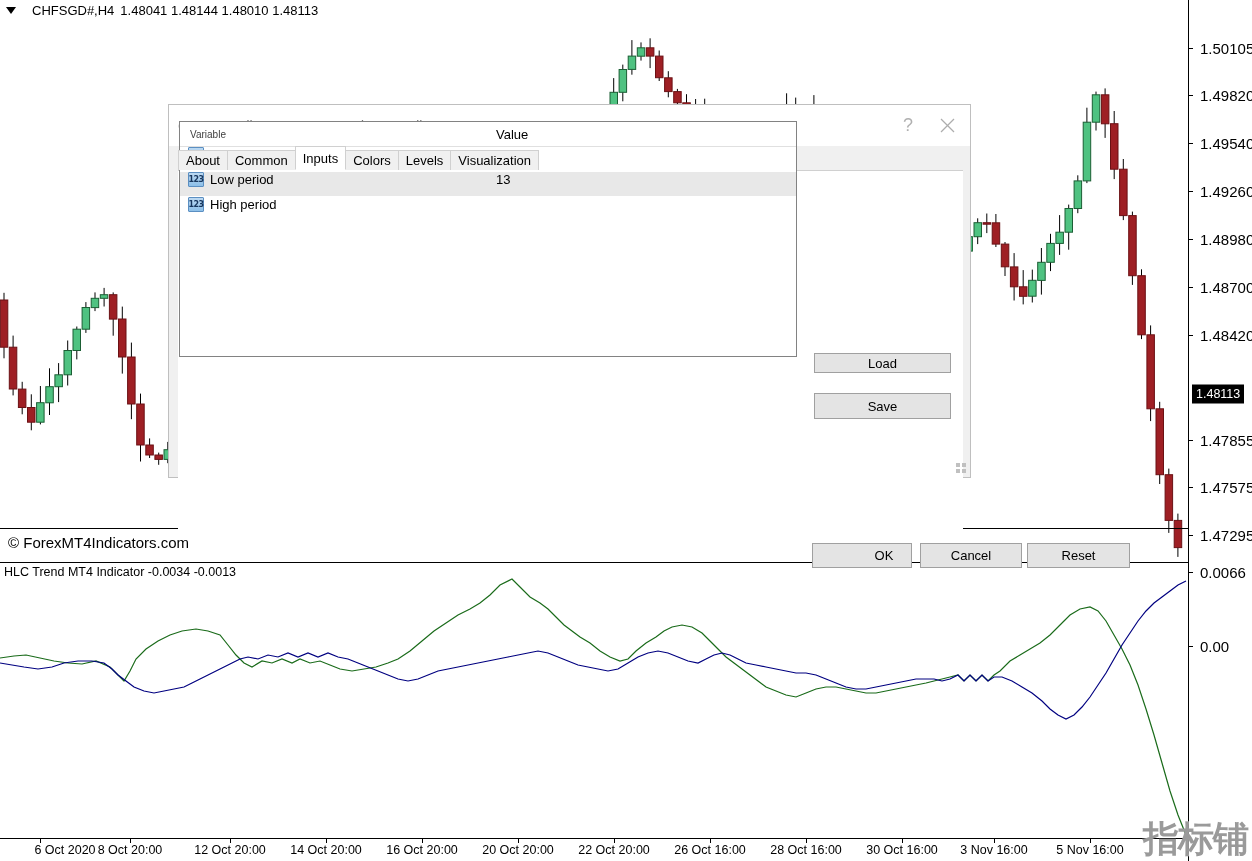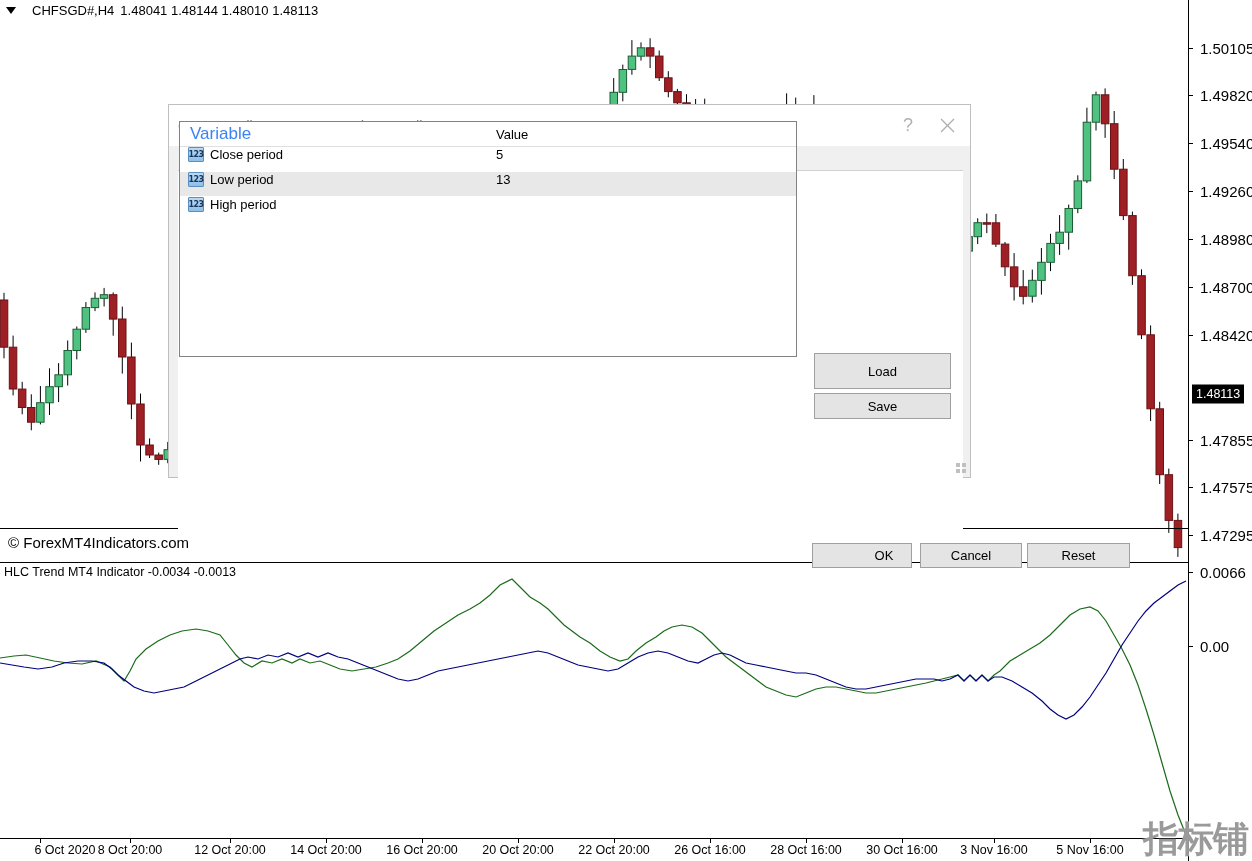--- a/index.html
+++ b/index.html
@@ -181,21 +181,21 @@
     position: absolute; left: 10px; top: 16px;
     width: 618px; height: 236px;
     background: #ffffff;
     border: 1px solid #828282;
   }
   .tbl-head {
     display: flex; height: 25px;
     align-items: center;
     border-bottom: 1px solid #e0e0e0;
   }
-  .tbl-head .col-var { width: 309px; padding-left: 10px; font-size: 17px; color:#3b82f6; }
+  .tbl-head .col-var { width: 309px; padding-left: 10px; font-size: 10px; color:#404040; }
   .tbl-head .col-val { flex: 1; padding-left: 7px; font-size: 13px; color:#000; }
   .tbl-row {
     display: flex; height: 25px; align-items: flex-start;
     border-bottom: 1px solid #ffffff;
   }
   .tbl-row.alt { background: #e8e8e8; }
   .tbl-row .col-var {
     width: 309px; display: flex; align-items: center; gap: 6px;
     padding-left: 8px; font-size: 13px; color: #000;
   }
@@ -213,21 +213,21 @@
 
   
   .btn {
     background: #e4e4e4;
     border: 1px solid #a0a0a0;
     font-size: 13px; color: #000;
     display: flex; align-items: center; justify-content: center;
     cursor: default;
     font-family: "Liberation Sans", sans-serif;
   }
-  #btn-load { position: absolute; left: 645px; top: 248px; width: 137px; height: 36px; text-align: right; }
+  #btn-load { position: absolute; left: 645px; top: 248px; width: 137px; height: 20px; text-align: right; }
   #btn-save { position: absolute; left: 645px; top: 288px; width: 137px; height: 26px; }
 
   #btn-ok     { position: absolute; left: 643px; top: 438px; width: 100px; height: 25px; padding-left: 44px; }
   #btn-cancel { position: absolute; left: 751px; top: 438px; width: 102px; height: 25px; }
   #btn-reset  { position: absolute; left: 858px; top: 438px; width: 103px; height: 25px; }
 
   #resize-grip {
     position: absolute; right: 3px; bottom: 3px;
     width: 11px; height: 11px;
     display: grid; grid-template-columns: repeat(2, 4px);
@@ -602,20 +602,40 @@
           <svg width="15" height="15" viewBox="0 0 15 15">
             <line x1="1" y1="1" x2="14" y2="14" stroke="#adadad" stroke-width="1.3"></line>
             <line x1="14" y1="1" x2="1" y2="14" stroke="#adadad" stroke-width="1.3"></line>
           </svg>
         </div>
       </div>
     </div>
 
     <div id="tab-panel"></div>
 
+    <div id="tabstrip">
+        <div class="tab">
+          <span>About</span>
+        </div>
+        <div class="tab">
+          <span>Common</span>
+        </div>
+        <div class="tab active">
+          <span>Inputs</span>
+        </div>
+        <div class="tab">
+          <span>Colors</span>
+        </div>
+        <div class="tab">
+          <span>Levels</span>
+        </div>
+        <div class="tab">
+          <span>Visualization</span>
+        </div>
+      </div>
 
     <div id="param-table">
       <div class="tbl-head">
         <div class="col-var">Variable</div>
         <div class="col-val">Value</div>
       </div>
       <div id="tbl-body">
           <div class="tbl-row">
             <div class="col-var">
               <span class="icon-123">123</span>

